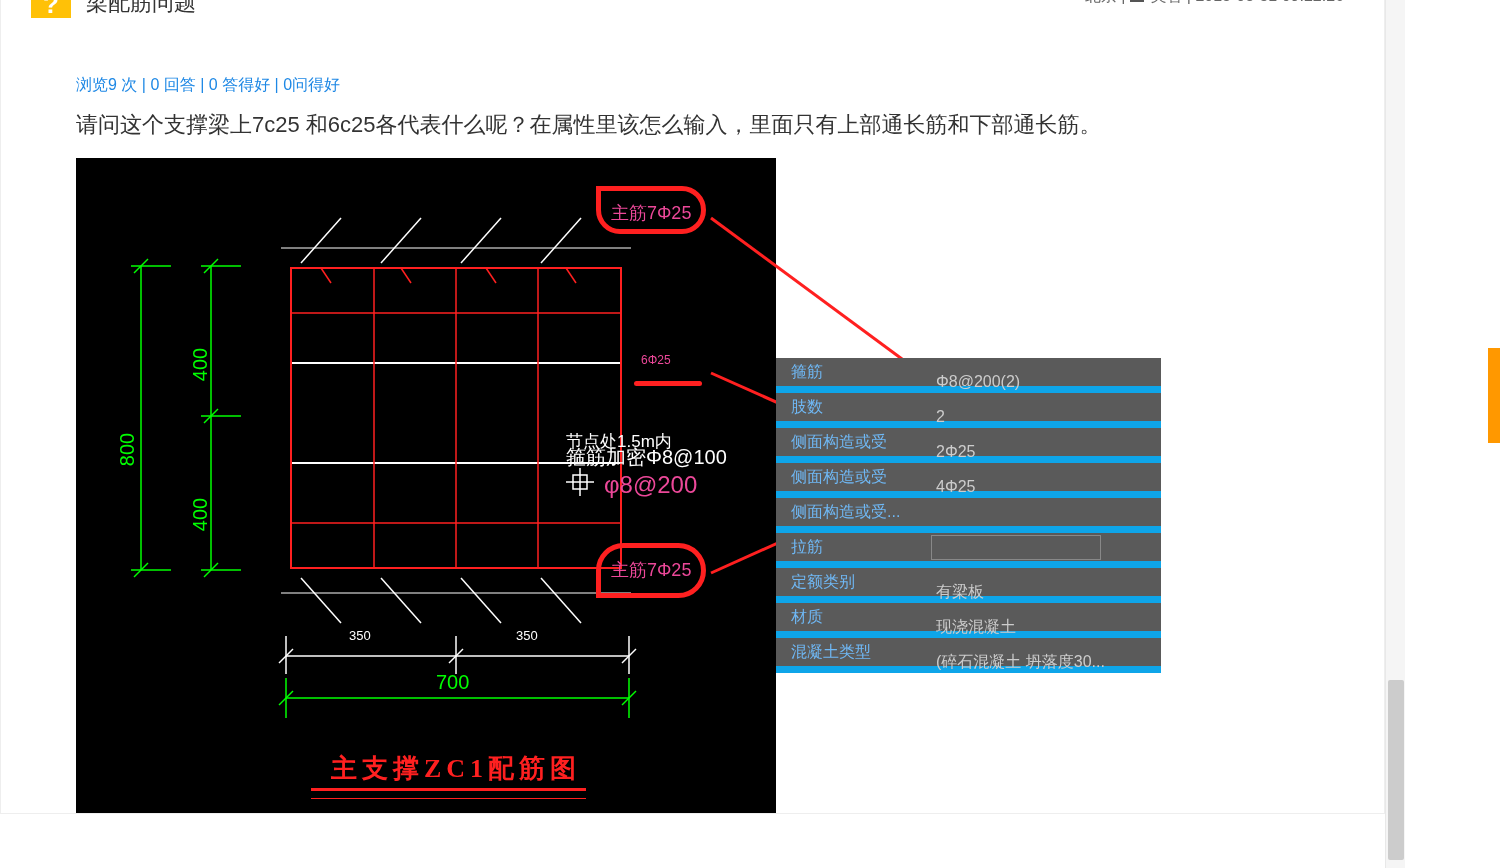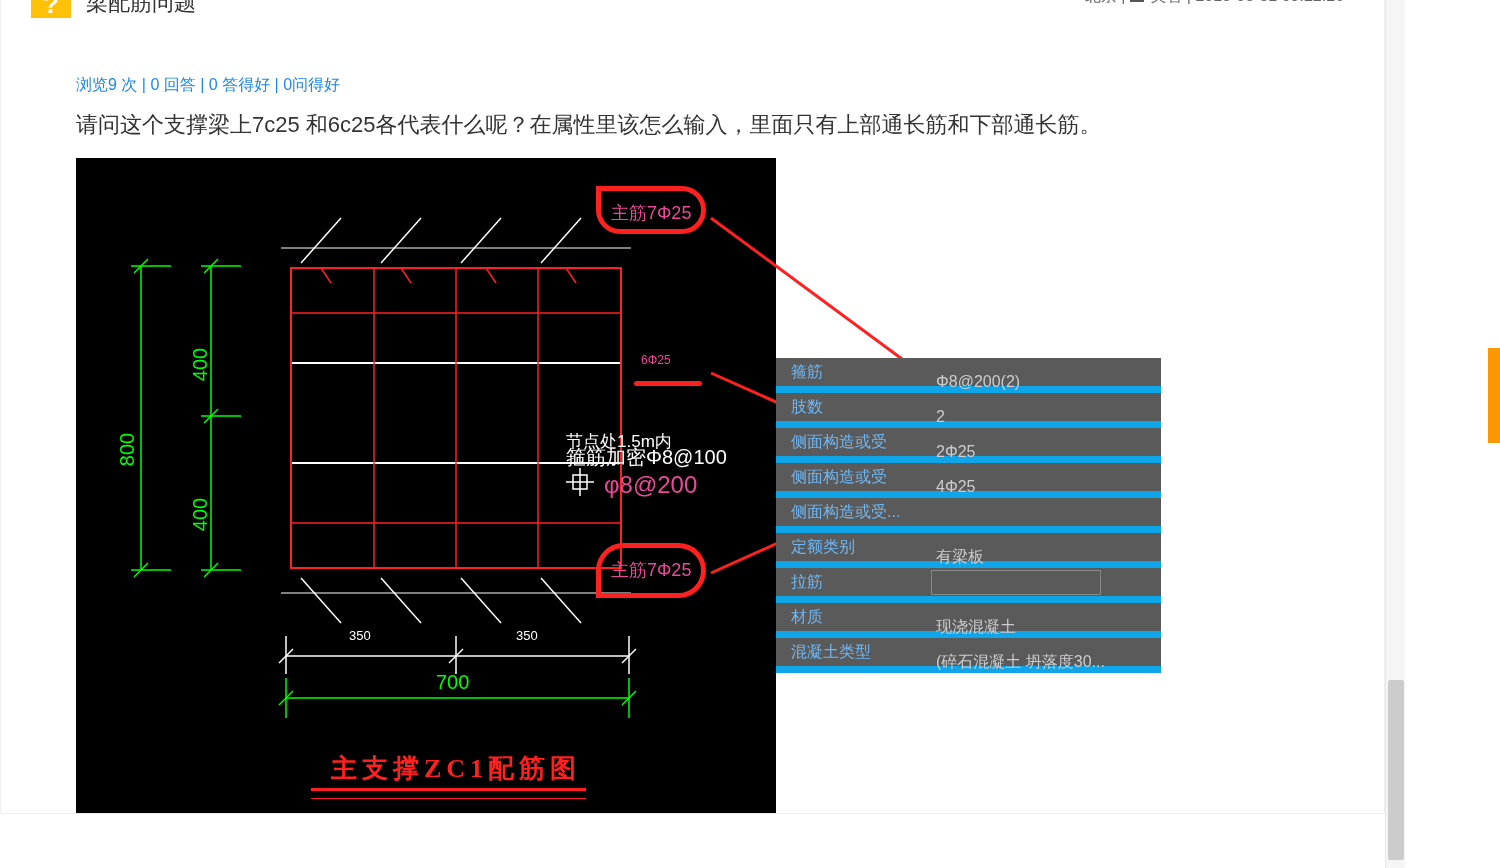--- a/index.html
+++ b/index.html
@@ -198,26 +198,26 @@
       </div>
       <div class="prop-row">
         <div class="prop-label">侧面构造或受</div>
         <div class="prop-value">4Φ25</div>
       </div>
       <div class="prop-row">
         <div class="prop-label">侧面构造或受...</div>
         <div class="prop-value"></div>
       </div>
       <div class="prop-row">
+        <div class="prop-label">拉筋</div>
+        <div class="prop-input"></div>
+      </div>
+      <div class="prop-row">
         <div class="prop-label">定额类别</div>
         <div class="prop-value">有梁板</div>
-      </div>
-      <div class="prop-row">
-        <div class="prop-label">拉筋</div>
-        <div class="prop-input"></div>
       </div>
       <div class="prop-row">
         <div class="prop-label">材质</div>
         <div class="prop-value">现浇混凝土</div>
       </div>
       <div class="prop-row">
         <div class="prop-label">混凝土类型</div>
         <div class="prop-value">(碎石混凝土 坍落度30...</div>
       </div>
     </div>

